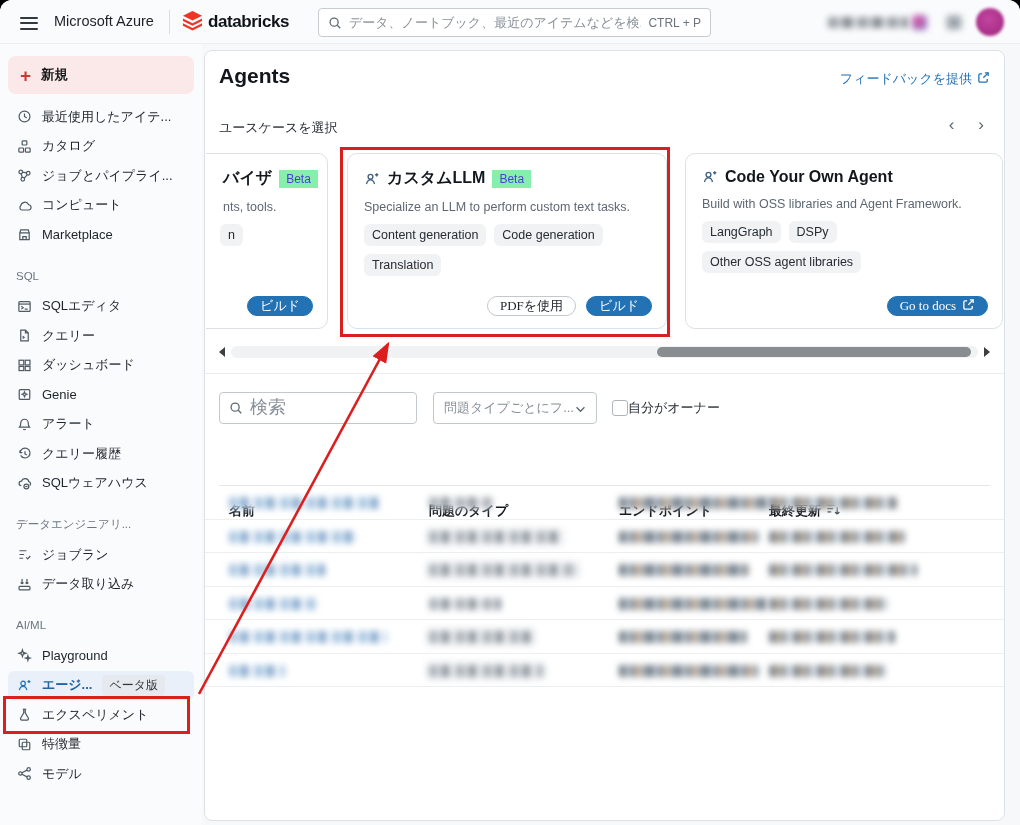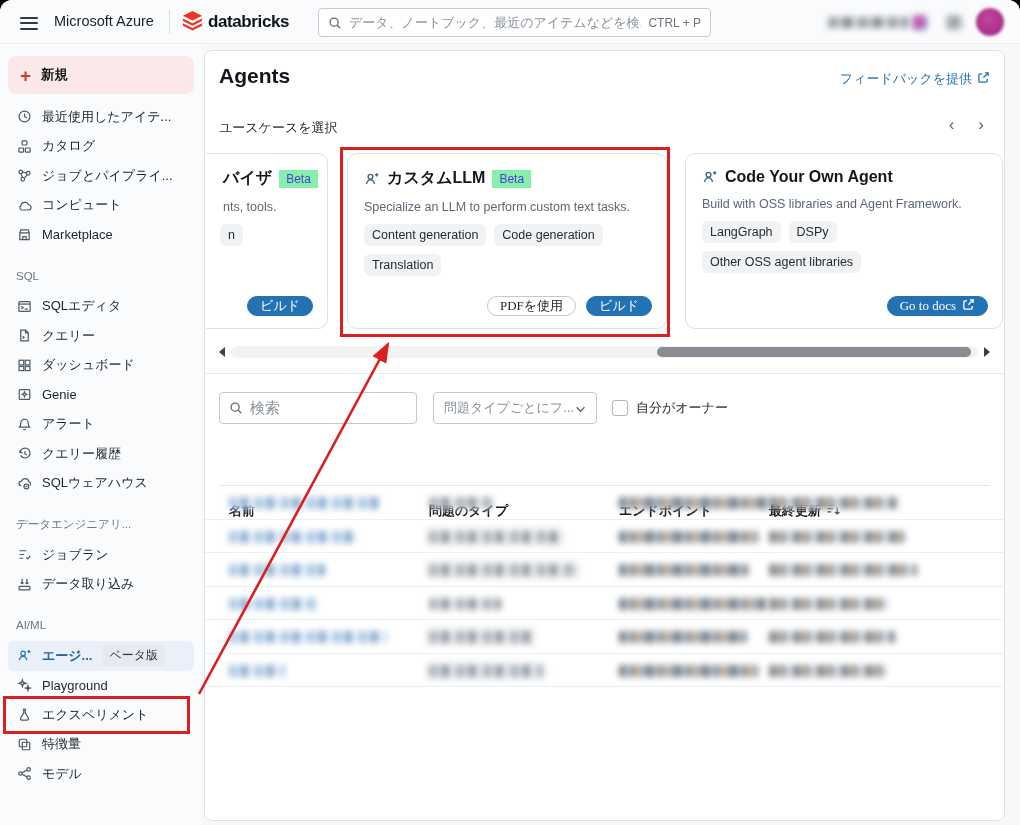--- a/index.html
+++ b/index.html
@@ -80,25 +80,25 @@
   .hs-left { border-right:6px solid #3c4043; margin-right:6px; }
   .hs-right { border-left:6px solid #3c4043; margin-left:6px; }
   .hs-track { flex:1; height:12px; background:#f1f2f3; border-radius:6px; position:relative; }
   .hs-thumb { position:absolute; left:57%; width:42%; top:1px; height:10px; background:#898d92; border-radius:5px; cursor:grab; }
 
   .section-divider { position:absolute; left:0; right:0; top:322px; border-top:1px solid #e9ebee; }
 
   
   .filters { position:absolute; left:14px; top:341px; height:32px; display:flex; align-items:center; }
   .f-search { width:198px; height:32px; border:1px solid #c3c8cd; border-radius:4px; display:flex; align-items:center; gap:7px; padding:0 9px; background:#fff; }
-  .f-search input { border:none; outline:none; flex:1; font-size:15px; color:#1b2228; background:transparent; font-family:Liberation Serif, serif; width:100%; }
+  .f-search input { border:none; outline:none; flex:1; font-size:18px; color:#1b2228; background:transparent; font-family:Liberation Mono, monospace; width:100%; }
   .f-search input::placeholder { color:#87909a; }
   .f-dropdown { margin-left:16px; width:164px; height:32px; border:1px solid #c3c8cd; border-radius:4px; display:flex; align-items:center; padding:0 10px; background:#fff; cursor:pointer; }
   .f-dropdown .dd-label { flex:1; font-size:13px; color:#87909a; white-space:nowrap; overflow:hidden; text-overflow:ellipsis; }
-  .f-check { margin-left:15px; display:flex; align-items:center; gap:8px; cursor:pointer; }
+  .f-check { margin-left:15px; display:flex; align-items:center; cursor:pointer; }
   .checkbox { width:16px; height:16px; border:1px solid #aeb5bb; border-radius:3px; background:#fff; }
   .f-check-label { font-size:13px; color:#1d242b; }
 
   
   .tbl-head { position:absolute; left:0; right:0; top:406px; height:26px; }
   .tbl-head .col { position:absolute; font-size:13px; font-weight:700; color:#11171c; display:flex; align-items:center; gap:5px;margin-top:45px; }
   .tbl-underline { position:absolute; left:14px; right:14px; top:434px; border-top:1px solid #e4e7ea; }
   .tbl-body { position:absolute; left:0; right:0; top:435px; }
   .tbl-row { position:relative; height:33.5px; border-bottom:1px solid #eceef1; cursor:pointer; }
   .bb { position:absolute; top:11px; height:12px; border-radius:2px; filter:blur(3px); }
@@ -288,39 +288,39 @@
         <div class="nav-item">
           <span class="nav-icon">
             <svg viewBox="0 0 16 16" width="15" height="15" fill="none" stroke="currentColor" stroke-width="1.3">
               <rect x="2.2" y="10" width="11.6" height="3.8" rx="1"></rect>
               <path d="M5.4 2.2v5.2M5.4 7.4 3.9 5.9M5.4 7.4l1.5-1.5M10.6 2.2v5.2M10.6 7.4 9.1 5.9M10.6 7.4l1.5-1.5"></path>
             </svg>
           </span>
           <span class="nav-label">データ取り込み</span>
         </div>
         <div class="nav-header">AI/ML</div>
+        <div class="nav-item">
+          <span class="nav-icon">
+            <svg viewBox="0 0 16 16" width="15" height="15" fill="none" stroke="currentColor" stroke-width="1.3">
+              <path d="M5.8 2l.9 2.7L9.4 5.6 6.7 6.5 5.8 9.2 4.9 6.5 2.2 5.6 4.9 4.7z"></path>
+              <path d="M11.6 8.2l.6 1.9 1.9.6-1.9.6-.6 1.9-.6-1.9-1.9-.6 1.9-.6z"></path>
+            </svg>
+          </span>
+          <span class="nav-label">Playground</span>
+        </div>
         <div class="nav-item selected">
           <span class="nav-icon">
             <svg viewBox="0 0 16 16" width="15" height="15" fill="none" stroke="currentColor" stroke-width="1.3">
               <circle cx="6.5" cy="5.8" r="2.4"></circle>
               <path d="M2.5 13c.5-2.6 2-4.1 4-4.1s3.5 1.5 4 4.1"></path>
               <path d="M12.7 2.2v3.2M11.1 3.8h3.2"></path>
             </svg>
           </span>
           <span class="nav-label">エージ...</span>
           <span class="nav-badge">ベータ版</span>
-        </div>
-        <div class="nav-item">
-          <span class="nav-icon">
-            <svg viewBox="0 0 16 16" width="15" height="15" fill="none" stroke="currentColor" stroke-width="1.3">
-              <path d="M5.8 2l.9 2.7L9.4 5.6 6.7 6.5 5.8 9.2 4.9 6.5 2.2 5.6 4.9 4.7z"></path>
-              <path d="M11.6 8.2l.6 1.9 1.9.6-1.9.6-.6 1.9-.6-1.9-1.9-.6 1.9-.6z"></path>
-            </svg>
-          </span>
-          <span class="nav-label">Playground</span>
         </div>
         <div class="nav-item">
           <span class="nav-icon">
             <svg viewBox="0 0 16 16" width="15" height="15" fill="none" stroke="currentColor" stroke-width="1.3">
               <path d="M6.2 2.4h3.6"></path>
               <path d="M7.2 2.4v3.8L4 11.7a1.4 1.4 0 0 0 1.2 2.2h5.6A1.4 1.4 0 0 0 12 11.7L8.8 6.2V2.4"></path>
             </svg>
           </span>
           <span class="nav-label">エクスペリメント</span>
         </div>

